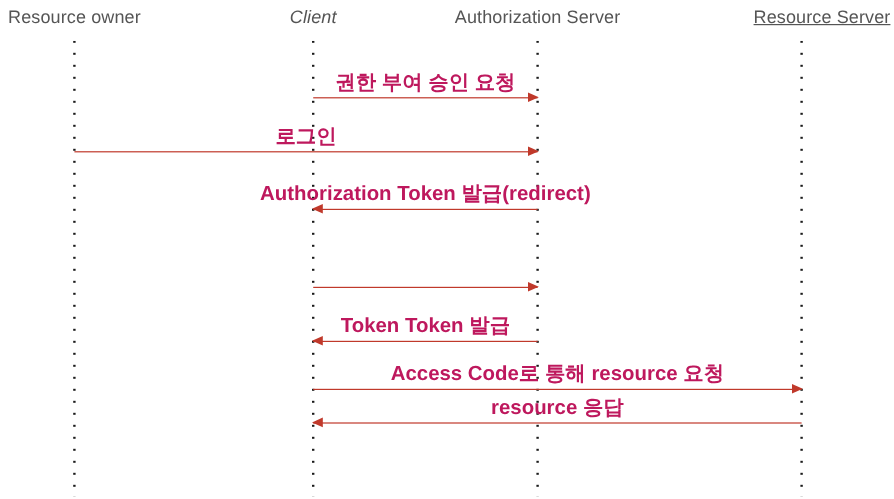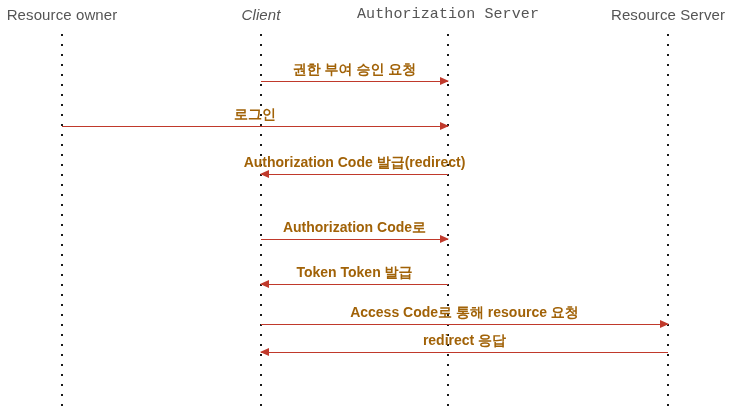--- a/index.html
+++ b/index.html
@@ -81,36 +81,36 @@
     border-right: 9px solid #c0392b;
   }
 
   .msg-label {
     position: absolute;
     left: 50%;
     transform: translateX(-50%);
     bottom: 4px;
     white-space: nowrap;
     text-align: center;
-    font-size: 14px;
+    font-size: 17px;
     font-weight: bold;
-    color: #a16207;
+    color: #be185d;
     line-height: 16px;
   }
   .msg-label .line2 { display: block; }
 </style>
 </head>
 <body>
 
 <div id="diagram">
   <div id="participants-layer">
       <div class="participant" style="left: 62px;">Resource owner</div>
       <div class="participant" style="left: 261px; font-style: italic;">Client</div>
-      <div class="participant" style="left: 448px; font-family: Liberation Mono, monospace;">Authorization Server</div>
-      <div class="participant" style="left: 668px;">Resource Server</div>
+      <div class="participant" style="left: 448px;">Authorization Server</div>
+      <div class="participant" style="left: 685px; text-decoration: underline;">Resource Server</div>
     </div>
   <div id="lifelines-layer">
       <div class="lifeline" style="left: 62px;"></div>
       <div class="lifeline" style="left: 261px;"></div>
       <div class="lifeline" style="left: 448px;"></div>
       <div class="lifeline" style="left: 668px;"></div>
     </div>
   <div id="messages-layer">
       <div class="message dir-right" style="left: 261px; width: 187px; top: 81px;">
         <div class="msg-line"></div>
@@ -118,36 +118,36 @@
         <div class="msg-label"><span>권한 부여 승인 요청</span></div>
       </div>
       <div class="message dir-right" style="left: 62px; width: 386px; top: 126px;">
         <div class="msg-line"></div>
         <div class="msg-head"></div>
         <div class="msg-label"><span>로그인</span></div>
       </div>
       <div class="message dir-left" style="left: 261px; width: 187px; top: 174px;">
         <div class="msg-line"></div>
         <div class="msg-head"></div>
-        <div class="msg-label"><span>Authorization Code 발급(redirect)</span></div>
+        <div class="msg-label"><span>Authorization Token 발급(redirect)</span></div>
       </div>
       <div class="message dir-right" style="left: 261px; width: 187px; top: 239px;">
         <div class="msg-line"></div>
         <div class="msg-head"></div>
-        <div class="msg-label"><span>Authorization Code로</span></div>
+        <div class="msg-label"></div>
       </div>
       <div class="message dir-left" style="left: 261px; width: 187px; top: 284px;">
         <div class="msg-line"></div>
         <div class="msg-head"></div>
         <div class="msg-label"><span>Token Token 발급</span></div>
       </div>
       <div class="message dir-right" style="left: 261px; width: 407px; top: 324px;">
         <div class="msg-line"></div>
         <div class="msg-head"></div>
         <div class="msg-label"><span>Access Code로 통해 resource 요청</span></div>
       </div>
       <div class="message dir-left" style="left: 261px; width: 407px; top: 352px;">
         <div class="msg-line"></div>
         <div class="msg-head"></div>
-        <div class="msg-label"><span>redirect 응답</span></div>
+        <div class="msg-label"><span>resource 응답</span></div>
       </div>
     </div>
 </div>
 
 </body></html>

